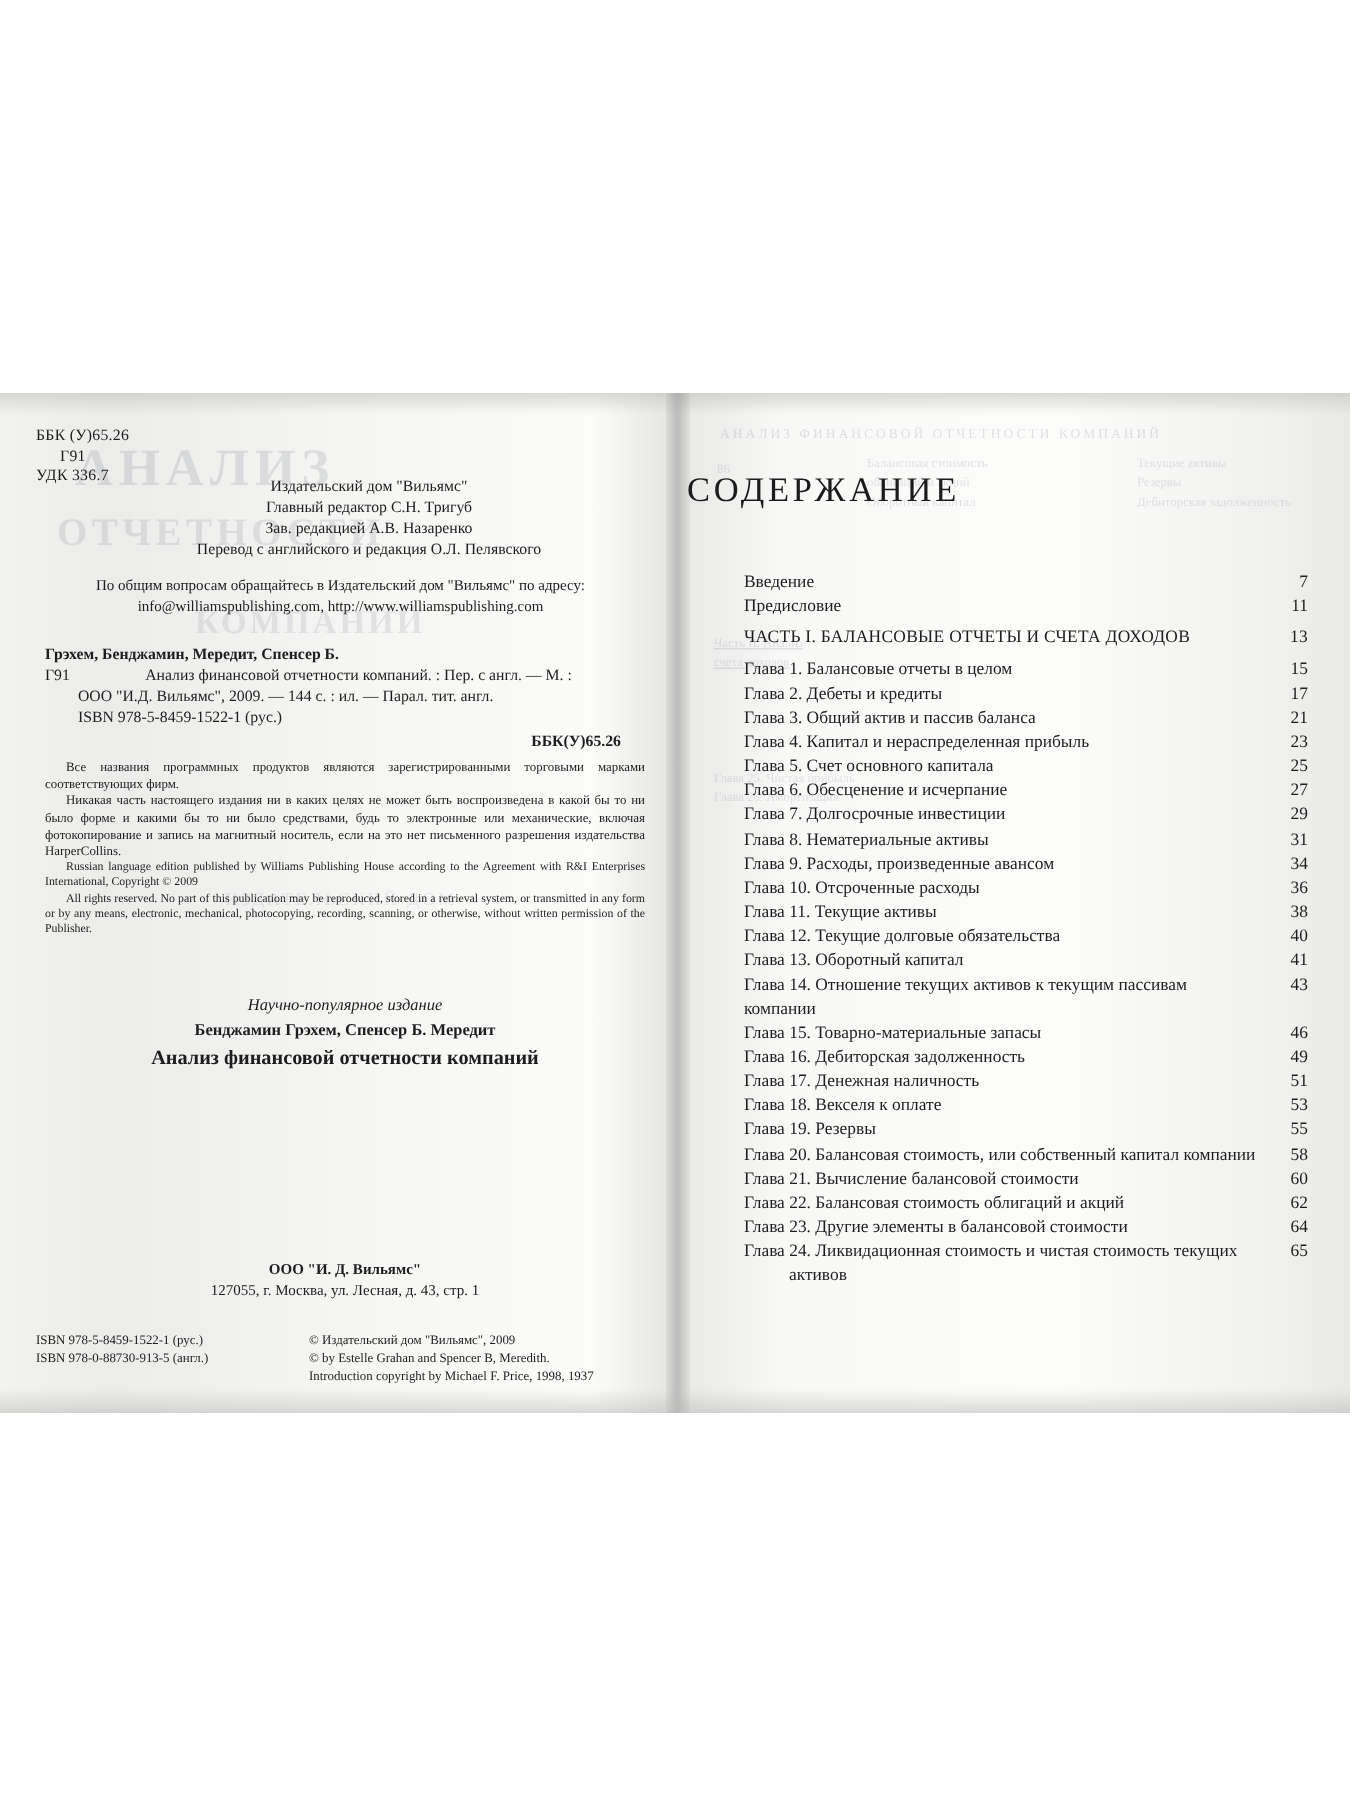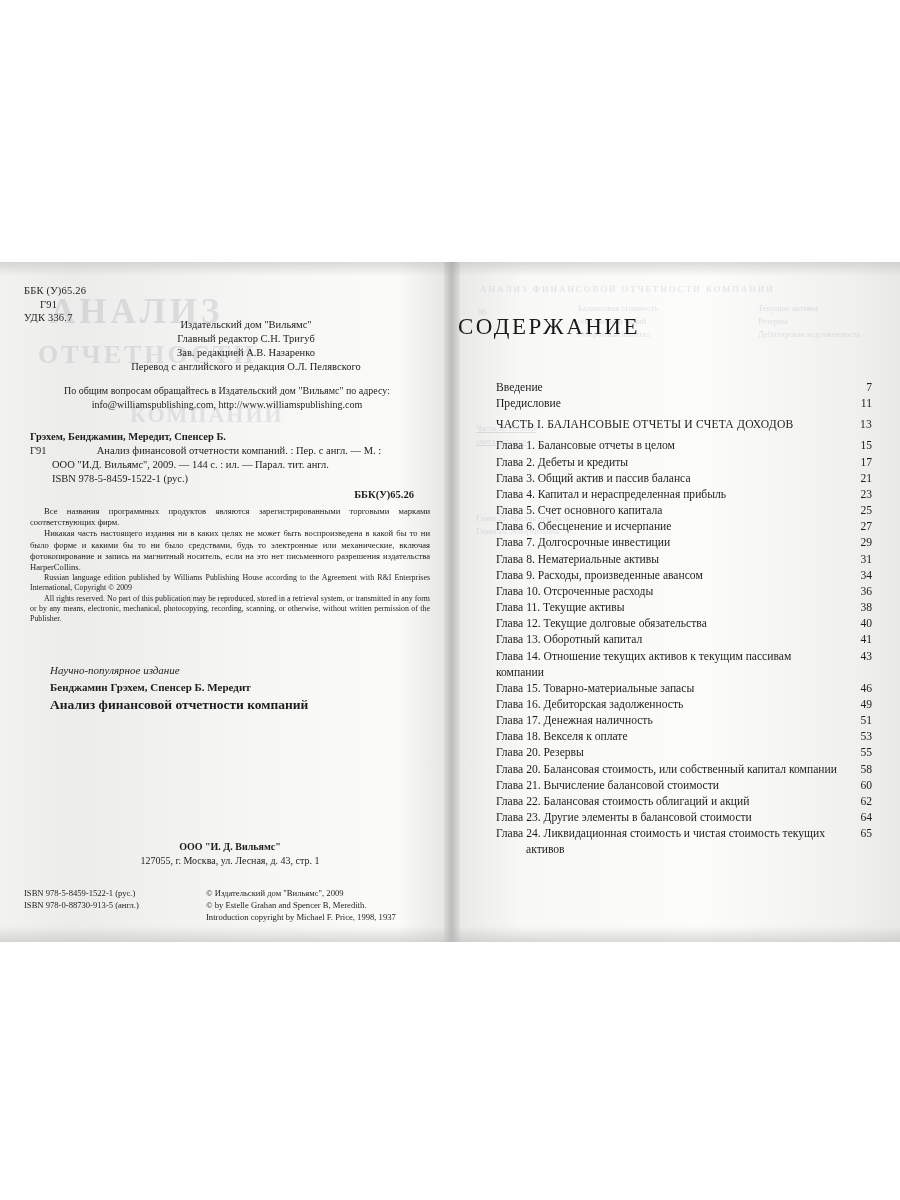--- a/index.html
+++ b/index.html
@@ -164,21 +164,21 @@
     font-size: 8.6px;
     line-height: 11.2px;
     text-align: justify;
   }
   .legal p { margin: 0 0 0 0; text-indent: 14px; }
   .legal .eng { font-size: 7.9px; line-height: 10.2px; }
 
   .series {
     left: 40px; top: 400px;
     width: 360px;
-    text-align: left;
+    text-align: center;
     font-size: 11px;
     line-height: 17px;
   }
   .series .s-it { font-style: italic; }
   .series .s-bold { font-weight: bold; }
   .series .s-big { font-weight: bold; font-size: 13.5px; }
 
   .publisher {
     left: 40px; top: 578px;
     width: 360px;
@@ -399,21 +399,21 @@
           </div>
           <div class="toc-row">
             <span class="lbl">Глава 17. Денежная наличность</span>
             <span class="pg">51</span>
           </div>
           <div class="toc-row">
             <span class="lbl">Глава 18. Векселя к оплате</span>
             <span class="pg">53</span>
           </div>
           <div class="toc-row">
-            <span class="lbl">Глава 20. Резервы</span>
+            <span class="lbl">Глава 19. Резервы</span>
             <span class="pg">55</span>
           </div>
           <div class="toc-row">
             <span class="lbl">Глава 20. Балансовая стоимость, или собственный капитал компании</span>
             <span class="pg">58</span>
           </div>
           <div class="toc-row">
             <span class="lbl">Глава 21. Вычисление балансовой стоимости</span>
             <span class="pg">60</span>
           </div>

